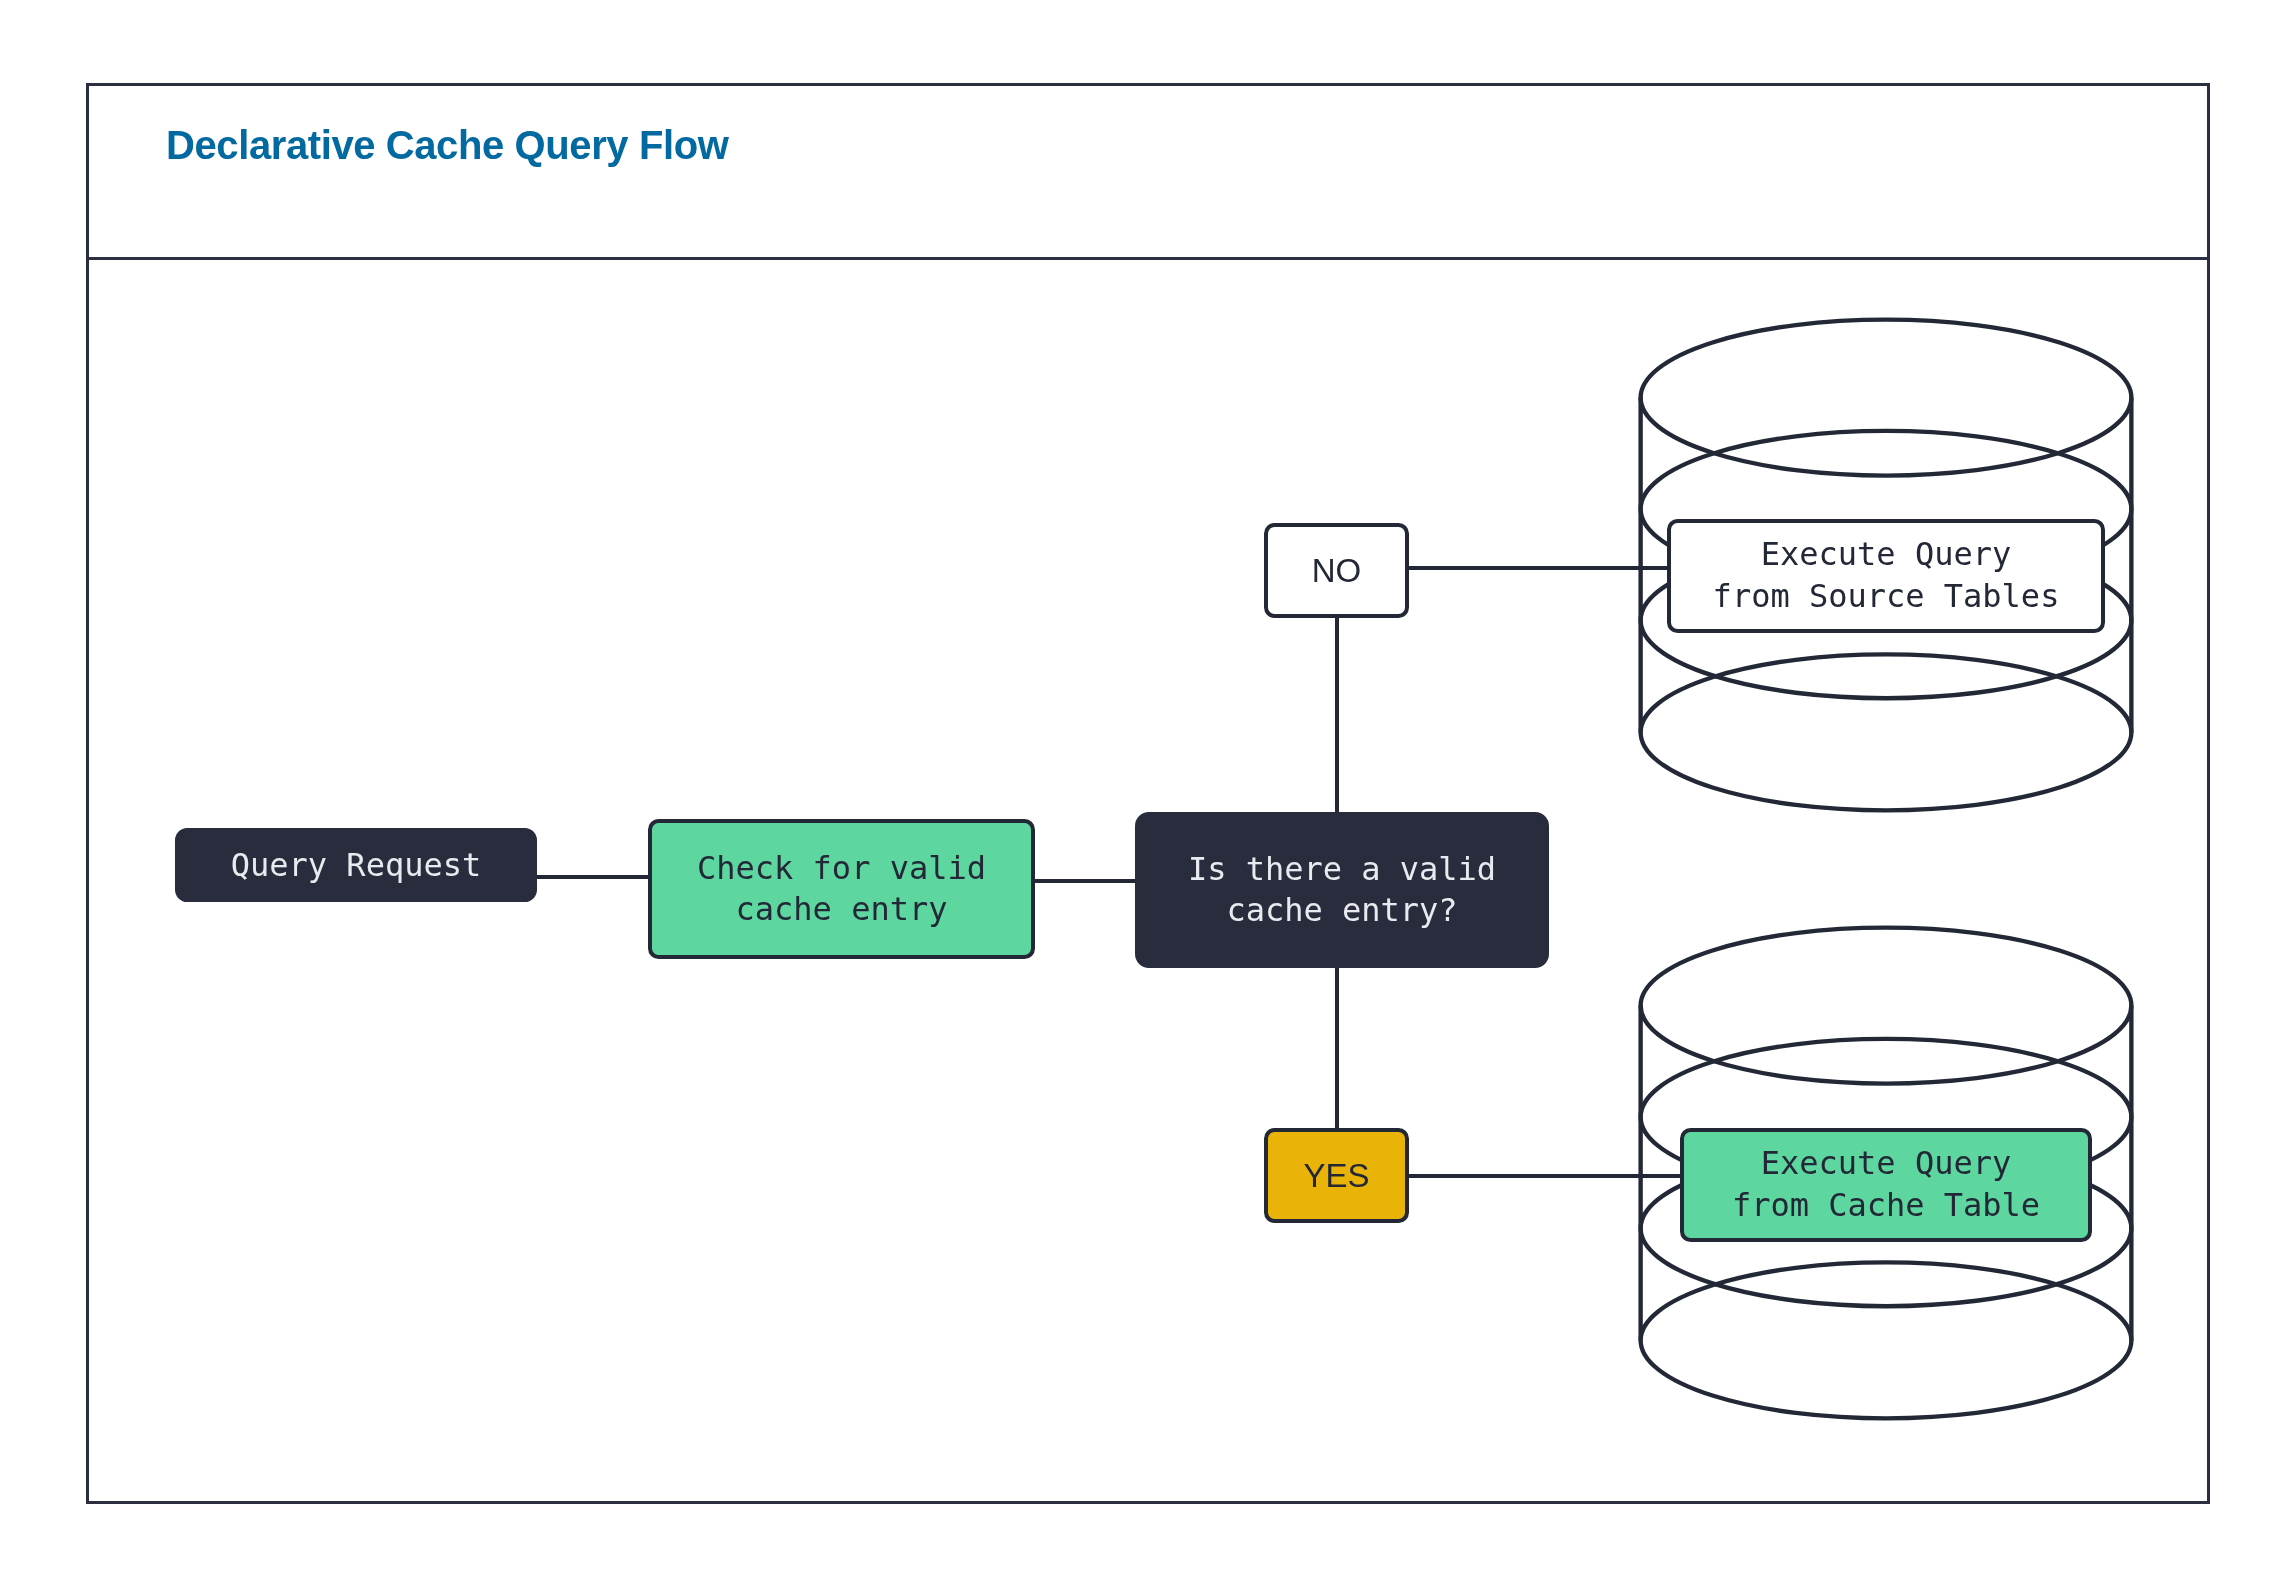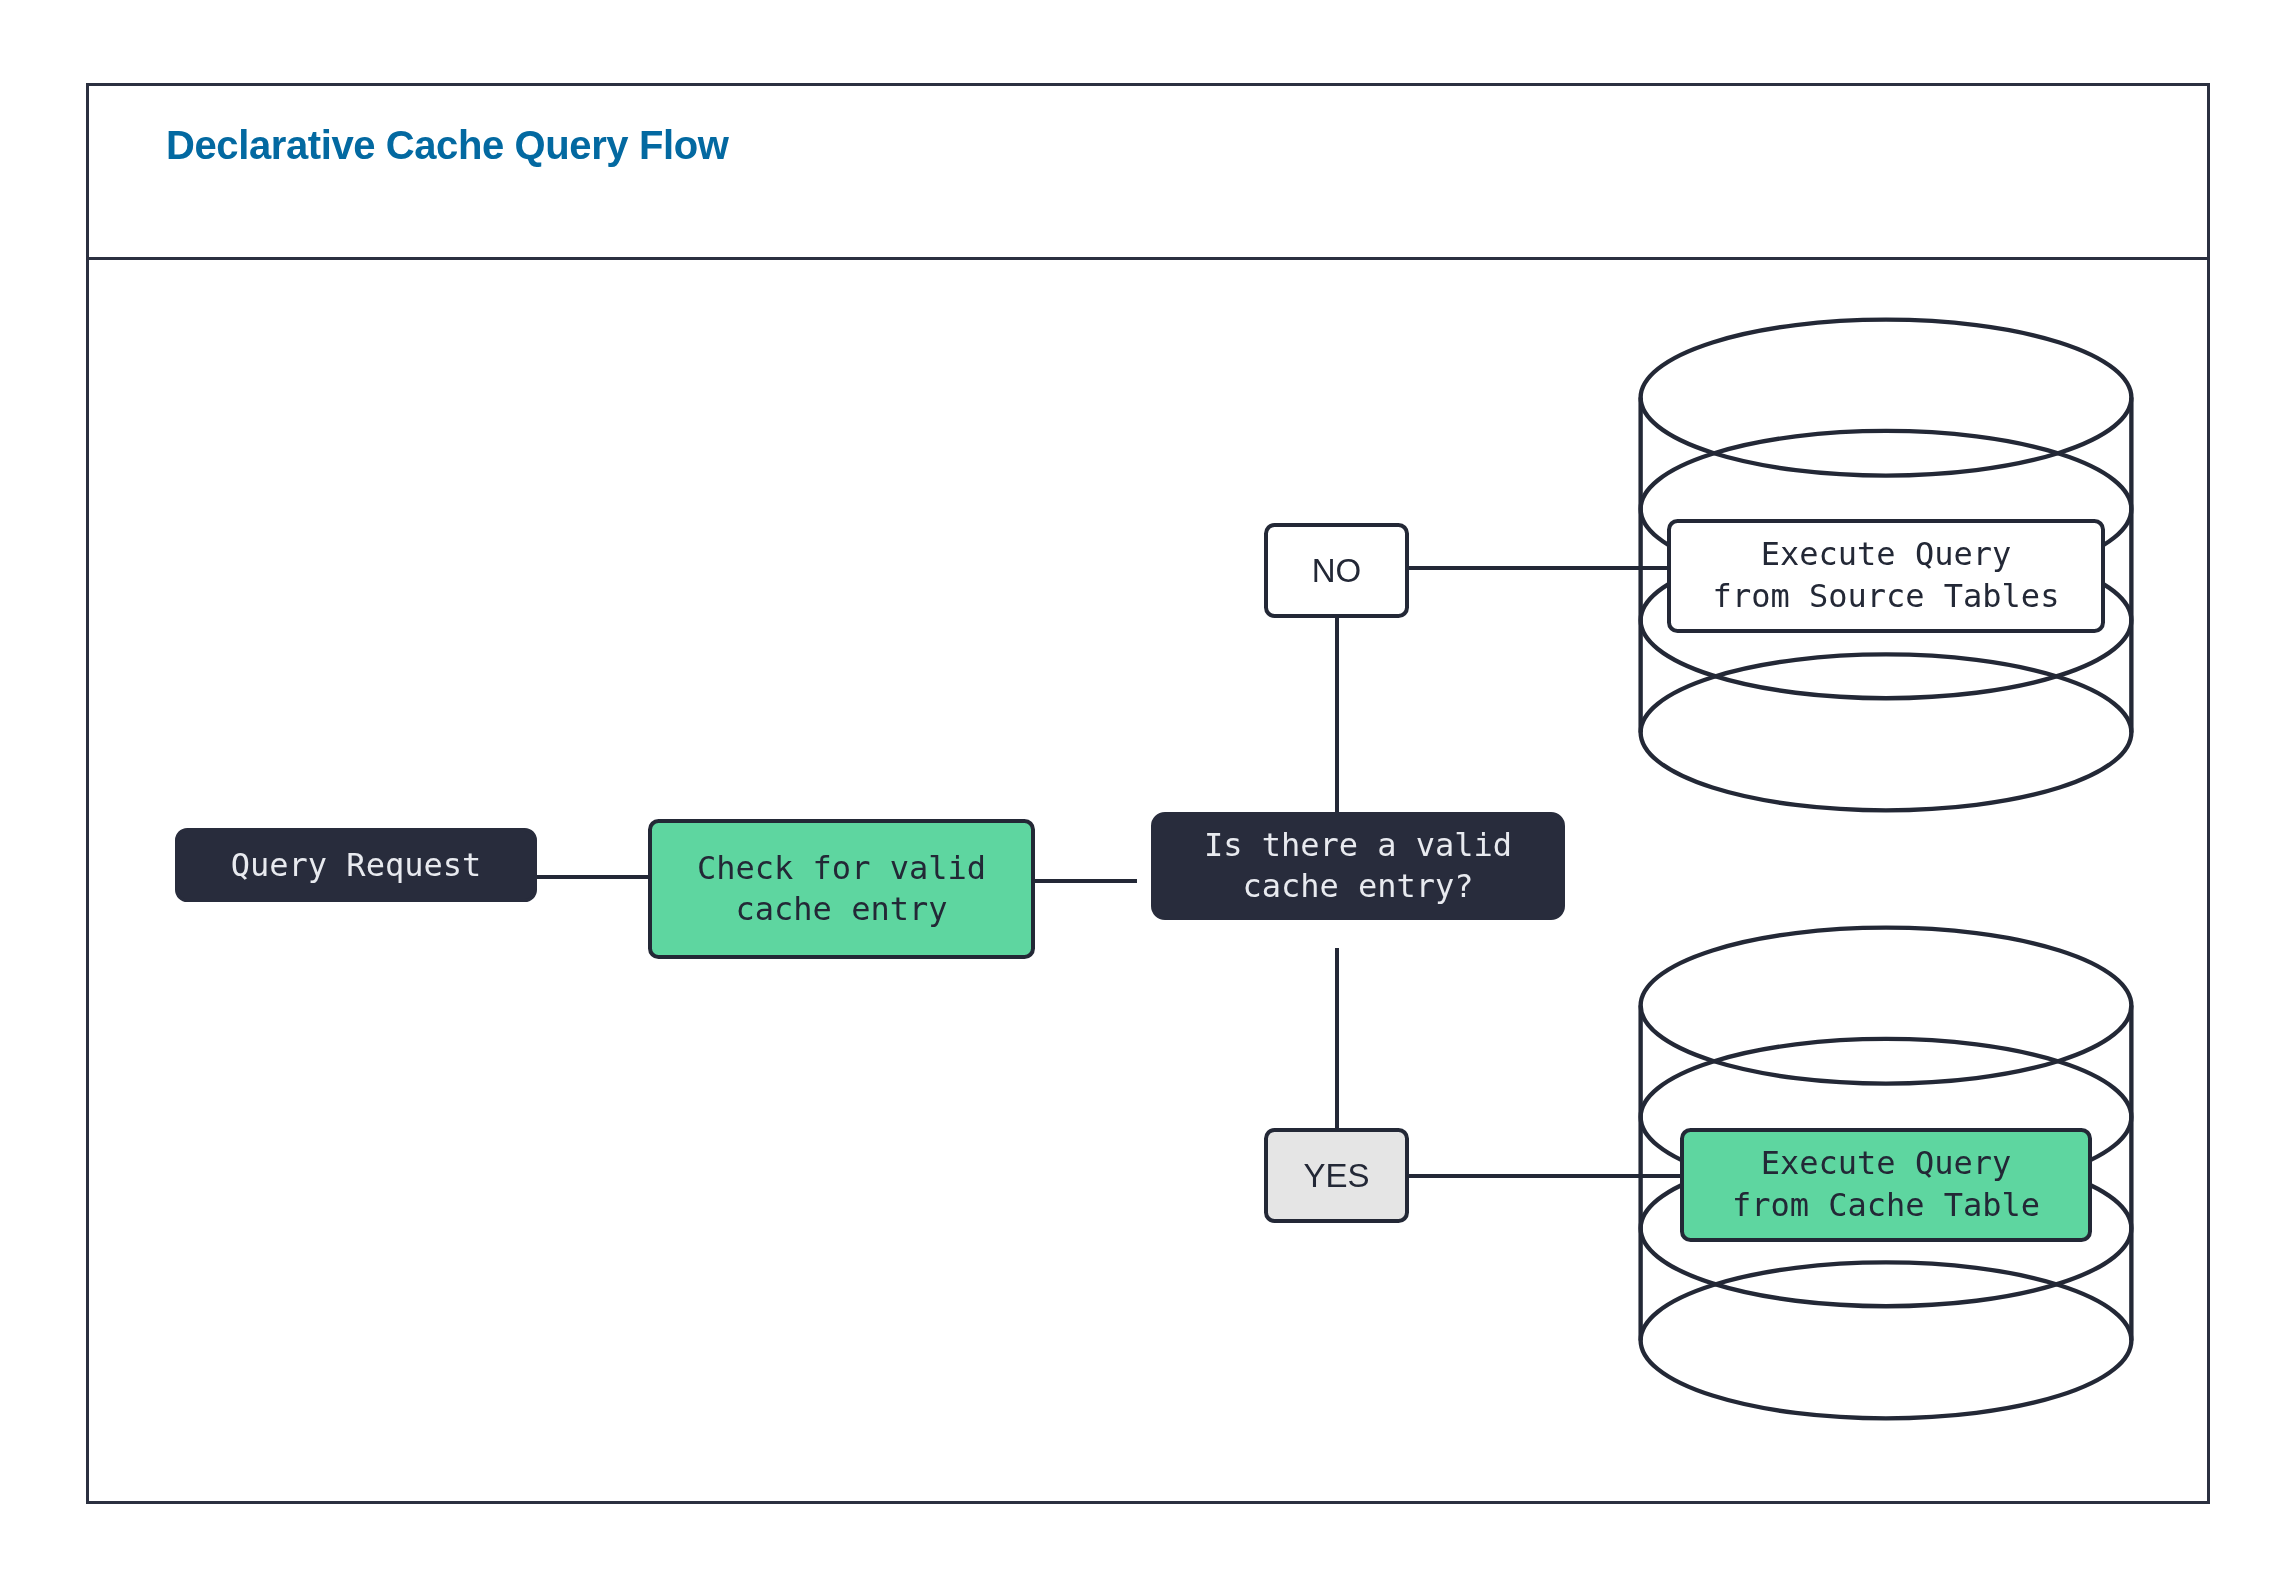--- a/index.html
+++ b/index.html
@@ -86,24 +86,23 @@
   
   #node-query-request {
     left: 175px; top: 828px; width: 362px; height: 74px;
     font-size: 32px;
   }
   #node-check-cache {
     left: 648px; top: 819px; width: 387px; height: 140px;
     font-size: 32px;
   }
   #node-decision {
-    left: 1135px; top: 812px; width: 414px; height: 108px;
+    left: 1135px; top: 812px; width: 414px; height: 156px;
     font-size: 32px;
     border-radius: 14px;
-    margin-left: 16px;
   }
 
   
   .branch-label {
     position: absolute;
     box-sizing: border-box;
     display: flex;
     align-items: center;
     justify-content: center;
     font-family: Liberation Sans, sans-serif;
@@ -111,21 +110,21 @@
     border-radius: 10.5px;
     border: 4.4px solid #232836;
     color: #232836;
   }
   #label-no {
     left: 1264px; top: 523px; width: 145px; height: 95px;
     background: #ffffff;
   }
   #label-yes {
     left: 1264px; top: 1128px; width: 145px; height: 95px;
-    background: #e5e5e5;
+    background: #eab308;
   }
 
   
   .db {
     position: absolute;
     width: 496px;
     height: 496px;
   }
   #db-source { left: 1638px; top: 317px; }
   #db-cache  { left: 1638px; top: 925px; }

